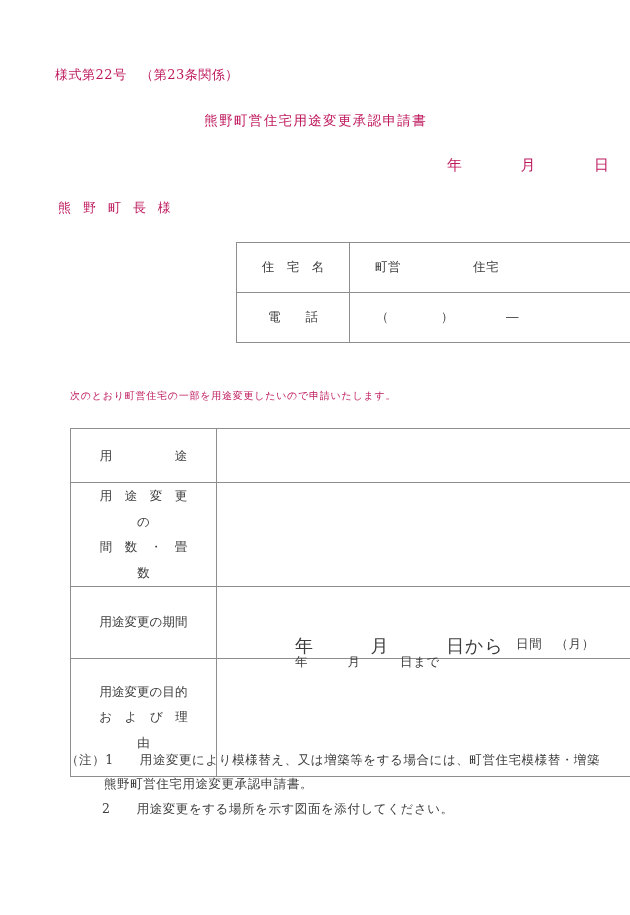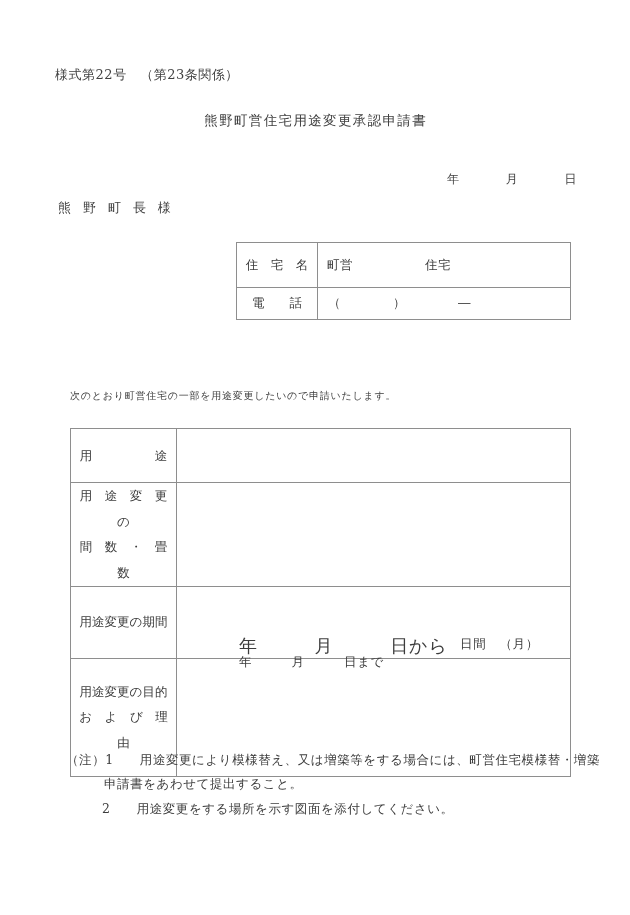--- a/index.html
+++ b/index.html
@@ -19,21 +19,21 @@
     background: #ffffff;
     overflow: hidden;
   }
 
   
   .t {
     position: absolute;
     white-space: pre;
     line-height: 1.0;
     font-size: 12.5px;
-    color: #404040;
+    color: #be185d;
   }
 
   
   #form-no {
     left: 55px;
     top: 68px;
     font-size: 13px;
     letter-spacing: 0.04em;
   }
 
@@ -44,22 +44,22 @@
     width: 630px;
     text-align: center;
     font-size: 13.5px;
     letter-spacing: 0.10em;
     text-indent: 0.10em;
   }
 
   
   #date-line {
     left: 447px;
-    top: 173px;
-    font-size: 12px;
+    top: 158px;
+    font-size: 15px;
     letter-spacing: 1.45em;
     font-family: Liberation Serif, serif;
   }
 
   
   #addressee {
     left: 58px;
     top: 201px;
     font-size: 13px;
     letter-spacing: 0.92em;
@@ -76,21 +76,21 @@
   
   table.form-table {
     position: absolute;
     border-collapse: collapse;
     table-layout: fixed;
     font-size: 12.5px;
     color: #3c3c3c;
   }
   table.form-table td {
     border: 1px solid #8e8e8e;
-    padding: 0;
+    padding: 16px;
     vertical-align: middle;
     position: relative;
   }
 
   
   #applicant-table {
     left: 236px;
     top: 242px;
     width: 332px;
   }
@@ -133,21 +133,21 @@
 
   
   #details-table {
     left: 70px;
     top: 428px;
     width: 498px;
   }
   #details-table td.lbl {
     width: 105px;
     text-align: center;
-    padding: 0 0;
+    padding: 0 20px;
   }
   #details-table td.val {
     width: 393px;
   }
   .lbl-line {
     display: block;
     text-align: center;
     line-height: 2.05;
     font-size: 12.5px;
   }
@@ -269,17 +269,17 @@
           <span class="lbl-line">用途変更の目的</span>
           <span class="lbl-line">お　よ　び　理　由</span>
         </td>
         <td class="val"></td>
       </tr>
     </tbody>
   </table>
 
   <div id="notes">
     <span class="note-line">（注）1　　用途変更により模様替え、又は増築等をする場合には、町営住宅模様替・増築</span>
-    <span class="note-line note-indent-1">申請書をあわせて提出すること。</span>
+    <span class="note-line note-indent-1">熊野町営住宅用途変更承認申請書。</span>
     <span class="note-line note-indent-2">2　　用途変更をする場所を示す図面を添付してください。</span>
   </div>
 
 </div>
 
 </body></html>

